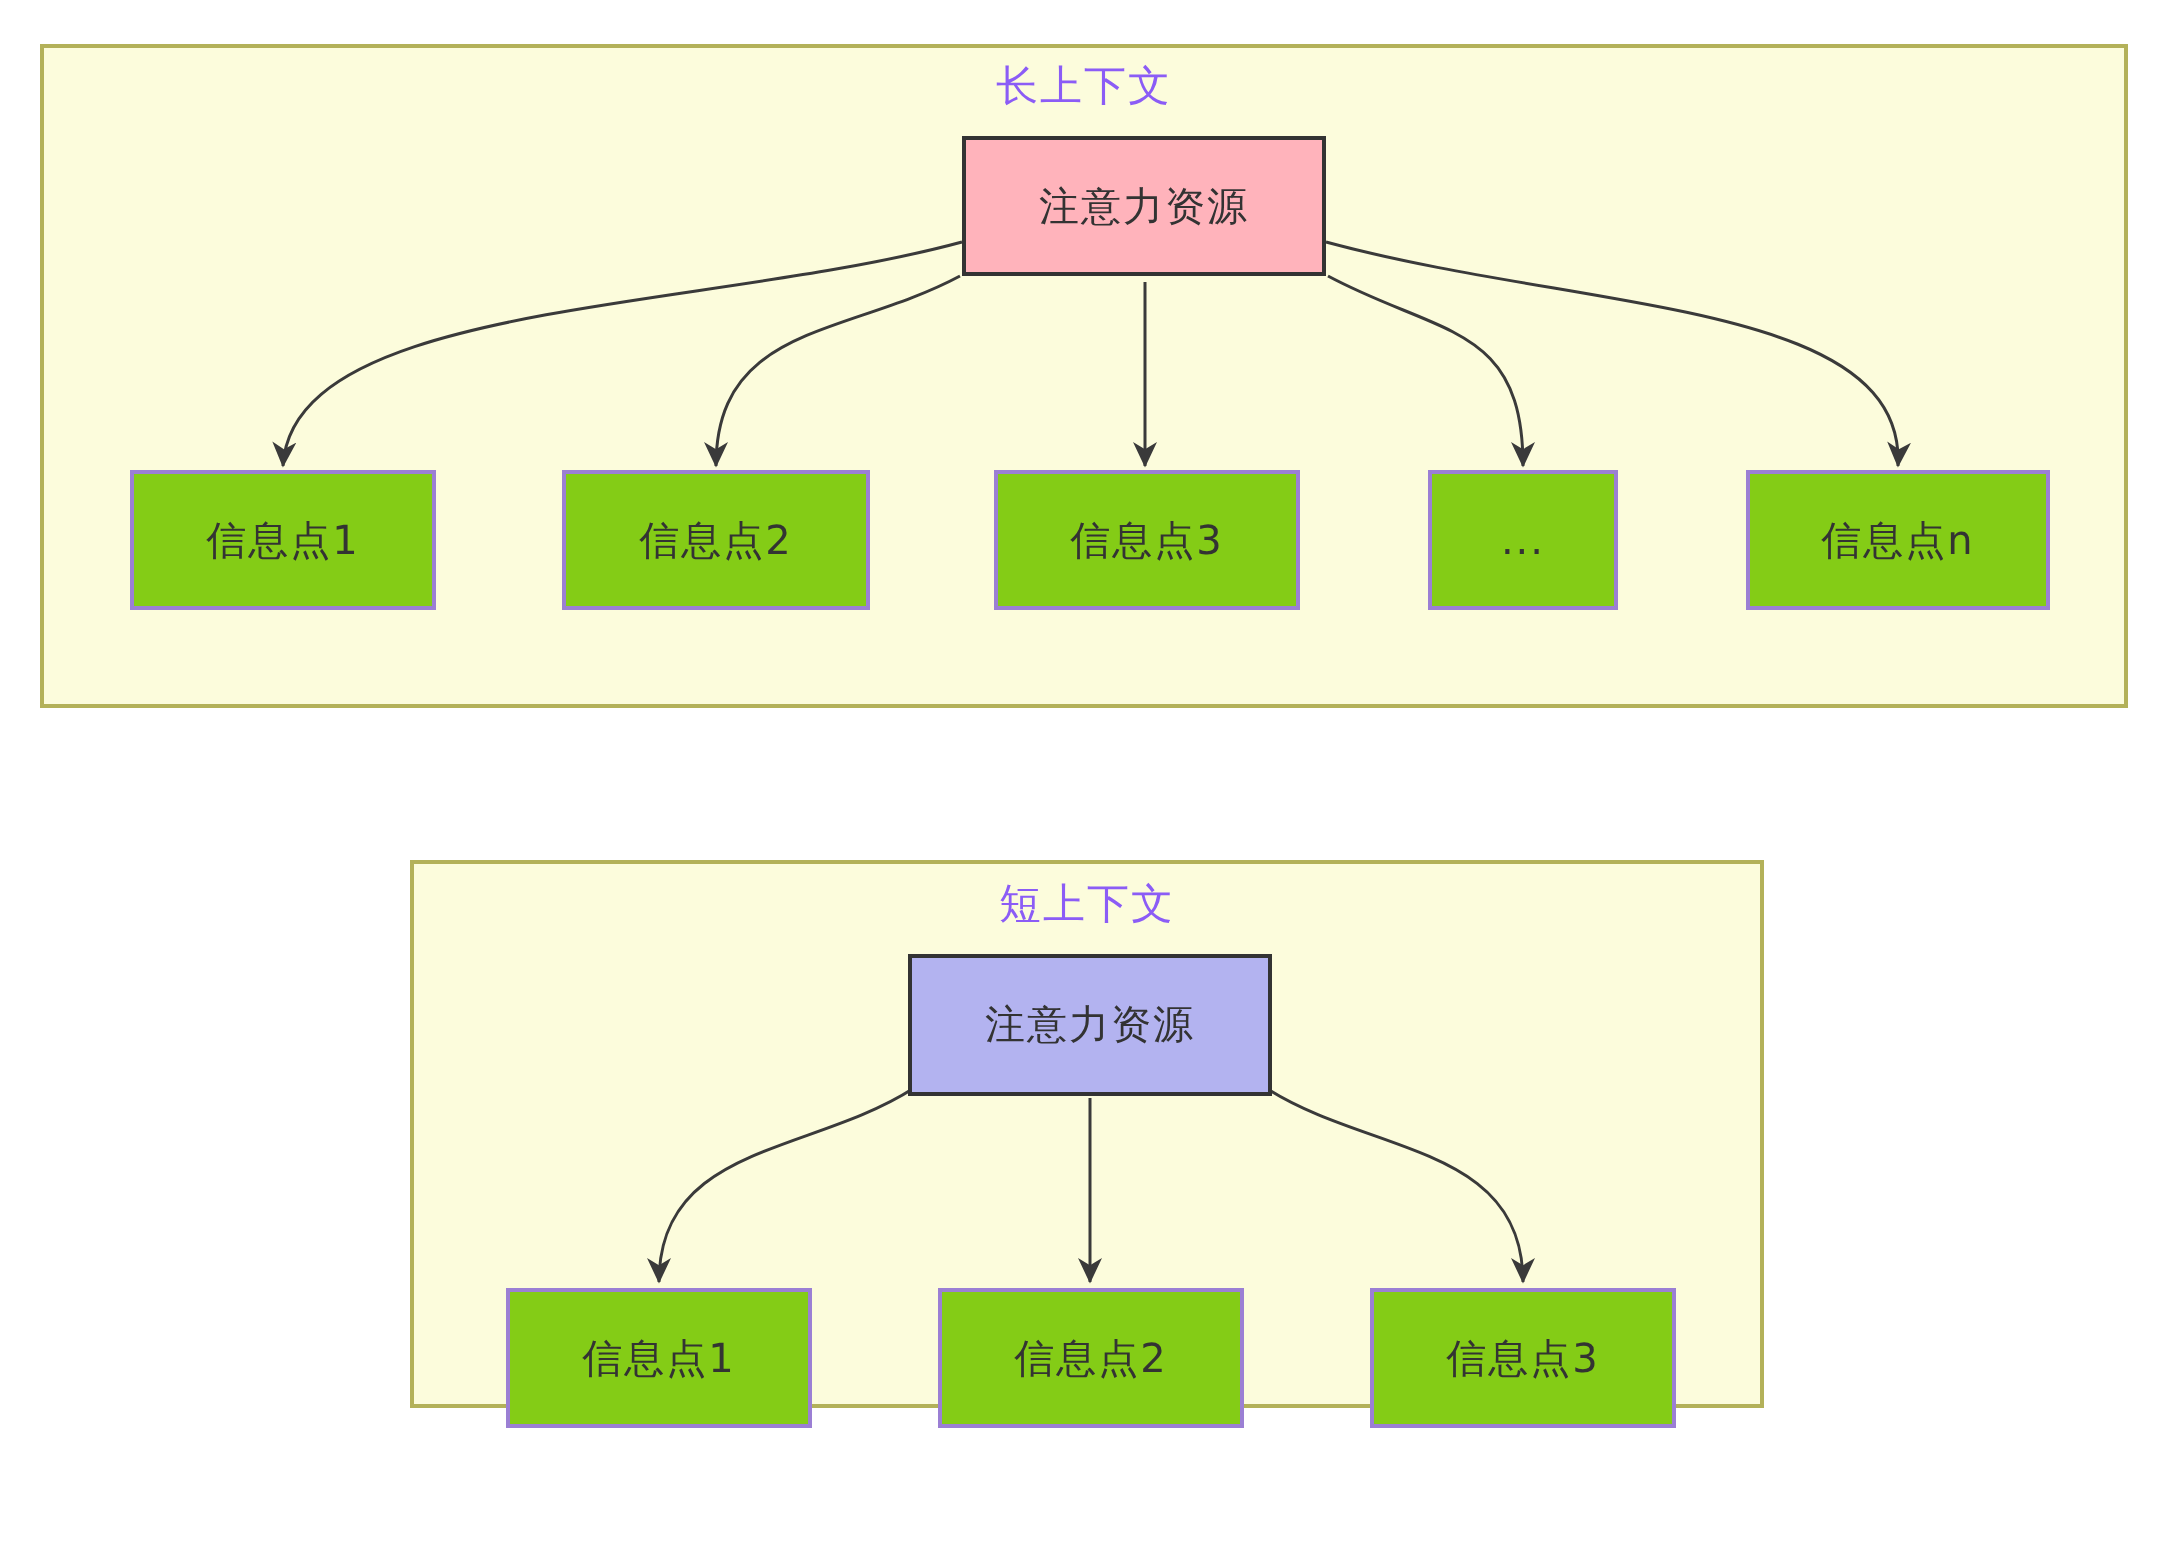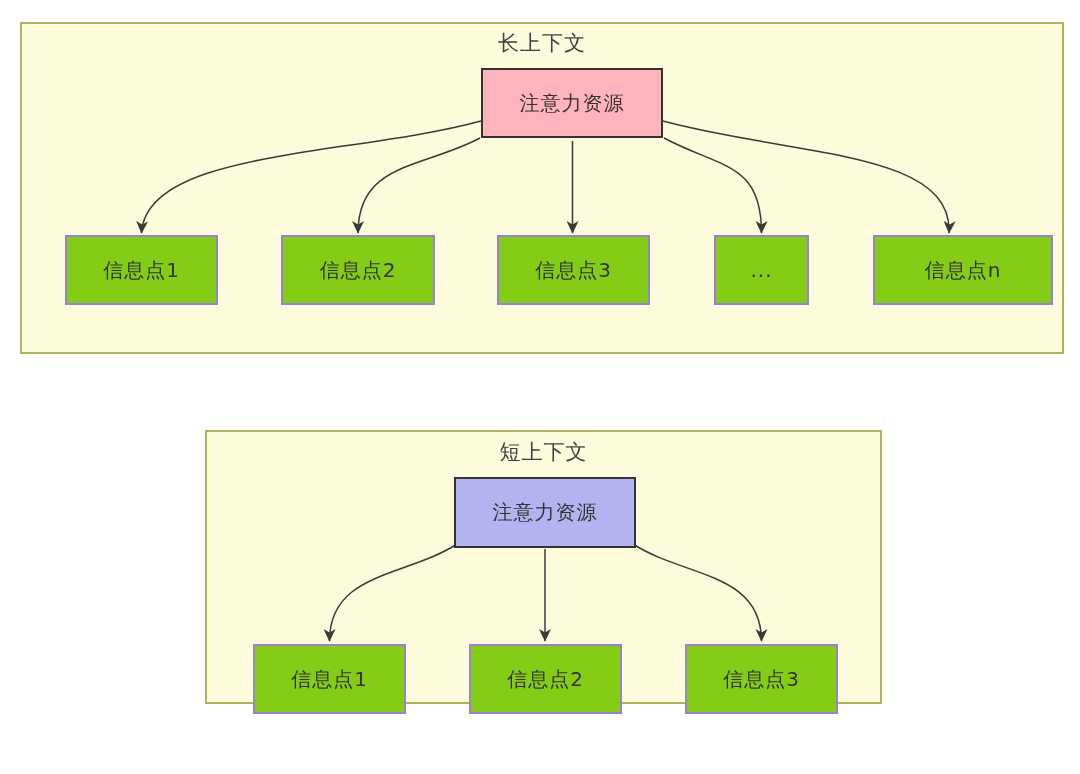--- a/index.html
+++ b/index.html
@@ -18,21 +18,21 @@
   .panel {
     position: absolute;
     background: #fcfcdc;
     border: 2px solid #b3b159;
     box-sizing: border-box;
   }
   .panel-title {
     width: 100%;
     text-align: center;
     font-size: 21px;
-    color: #404040;
+    color: #8b5cf6;
     letter-spacing: 1px;
   }
   .node {
     position: absolute;
     box-sizing: border-box;
     display: flex;
     align-items: center;
     justify-content: center;
     font-size: 20px;
     color: #333333;
@@ -98,21 +98,21 @@
   </div>
   <div class="node info-node" style="left:281px; top:235px; width:154px; height:70px;">
     <span>信息点2</span>
   </div>
   <div class="node info-node" style="left:497px; top:235px; width:153px; height:70px;">
     <span>信息点3</span>
   </div>
   <div class="node info-node" style="left:714px; top:235px; width:95px; height:70px;">
     <span>...</span>
   </div>
-  <div class="node info-node" style="left:873px; top:235px; width:180px; height:70px;">
+  <div class="node info-node" style="left:873px; top:235px; width:152px; height:70px;">
     <span>信息点n</span>
   </div>
 
   <div class="node attention-node" style="left: 454px; top: 477px; width: 182px; height: 71px; background-color: rgb(179, 179, 240);">
     <span>注意力资源</span>
   </div>
 
   <div class="node info-node" style="left:253px; top:644px; width:153px; height:70px;">
     <span>信息点1</span>
   </div>

